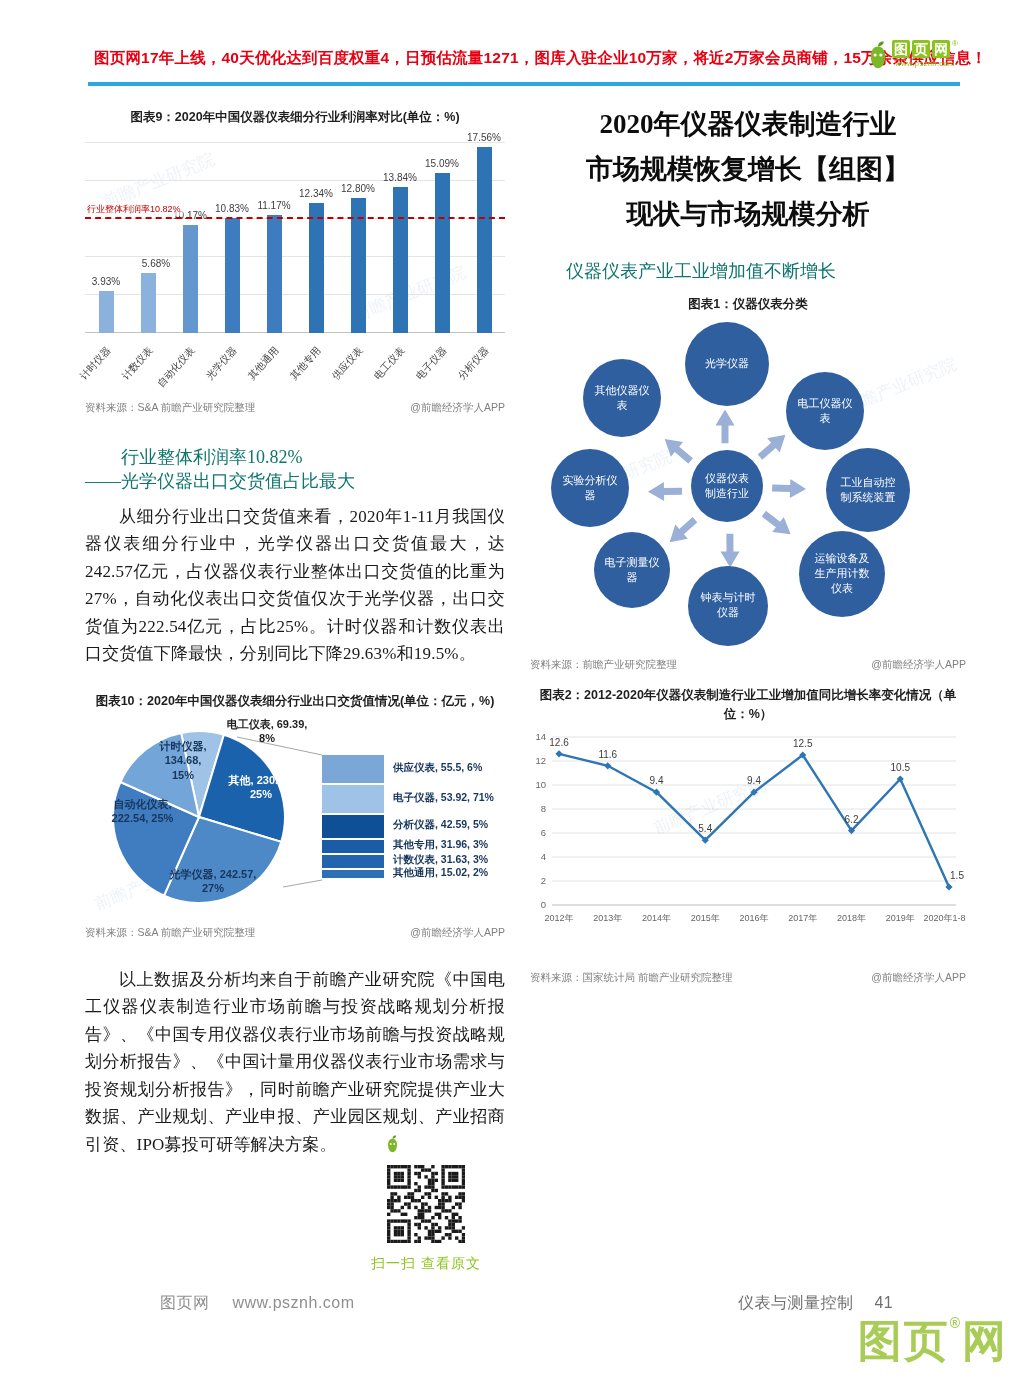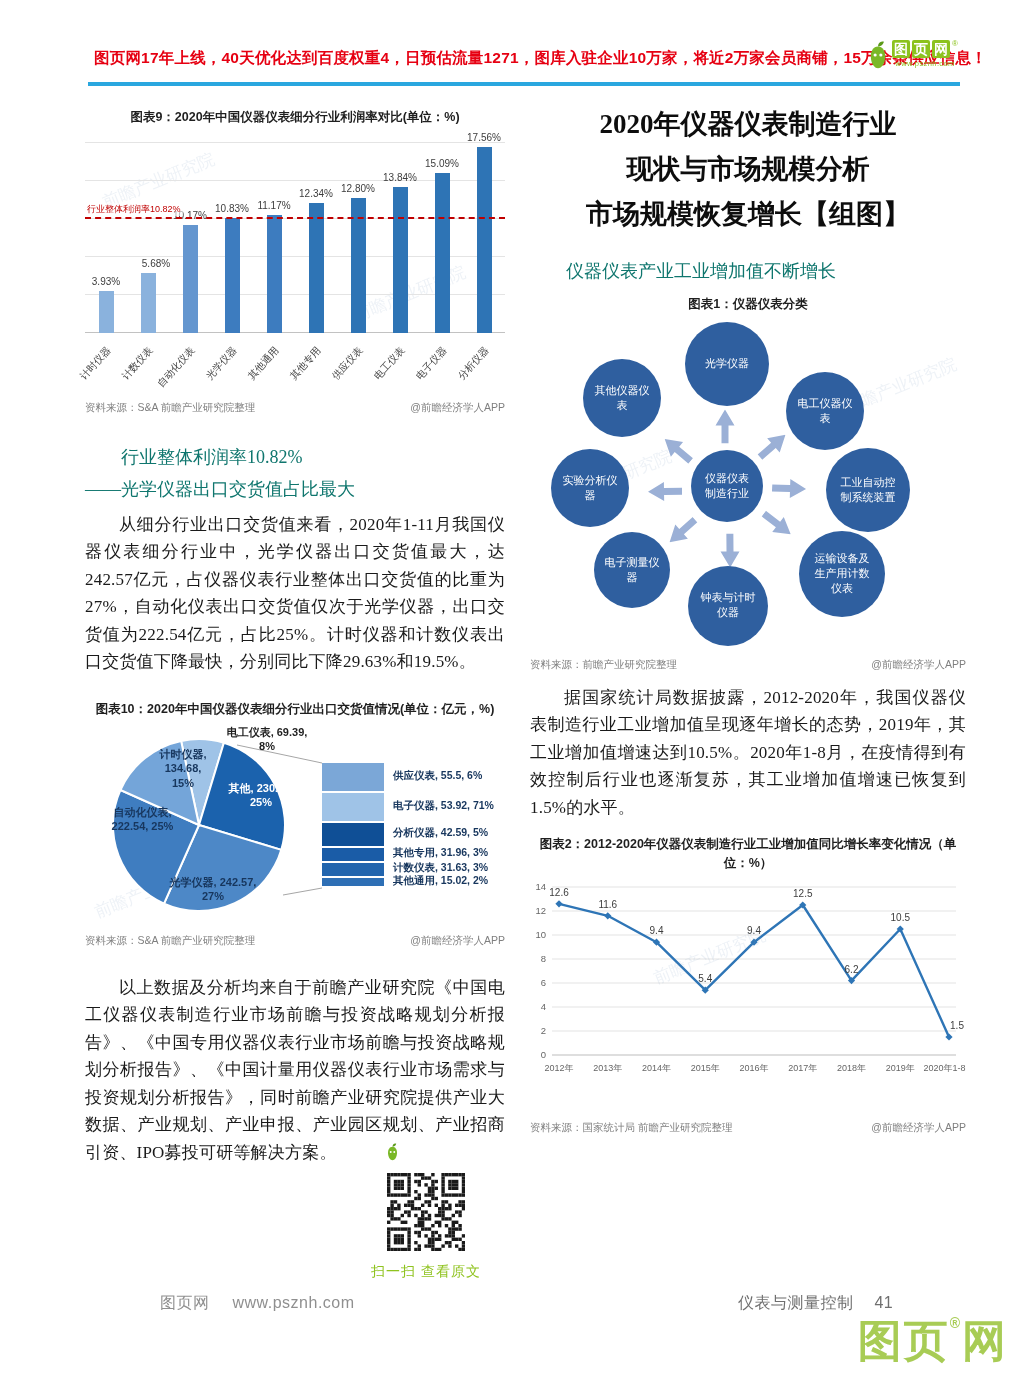--- a/index.html
+++ b/index.html
@@ -139,21 +139,21 @@
           <div class="avg-line" style="bottom: 176.211px; border-top-color: rgb(192, 0, 0);"></div>
           <div class="avg-lab" style="bottom: 179.211px;">行业整体利润率10.82%</div>
         </div>
       <div class="src-row">
         <span>资料来源：S&amp;A 前瞻产业研究院整理</span>
         <span>@前瞻经济学人APP</span>
       </div>
     </section>
 
     <div class="hd" style="margin-top:30px;">行业整体利润率10.82%</div>
-    <div class="hd" style="margin-top:8px;padding-left:0;">——光学仪器出口交货值占比最大</div>
+    <div class="hd" style="margin-top:0;padding-left:0;">——光学仪器出口交货值占比最大</div>
     <p class="para" style="margin-top:10px;">从细分行业出口交货值来看，2020年1-11月我国仪器仪表细分行业中，光学仪器出口交货值最大，达242.57亿元，占仪器仪表行业整体出口交货值的比重为27%，自动化仪表出口交货值仅次于光学仪器，出口交货值为222.54亿元，占比25%。计时仪器和计数仪表出口交货值下降最快，分别同比下降29.63%和19.5%。</p>
 
     <section style="margin-top:24px;">
       <div class="c-title">图表10：2020年中国仪器仪表细分行业出口交货值情况(单位：亿元，%)</div>
       <div class="pieplot" id="pie-chart">
         <span class="wm" style="left:6px;bottom:26px;">前瞻产业研究院</span>
       <svg width="420" height="205" style="position:absolute;left:0;top:0;">
             <path d="M114,102 L96.1,17.9 A86,86 0 0 1 138.9,19.7 Z" fill="#9fc3e7" stroke="#ffffff" stroke-width="2"></path>
             <path d="M114,102 L138.9,19.7 A86,86 0 0 1 196.3,126.9 Z" fill="#1b62ad" stroke="#ffffff" stroke-width="2"></path>
             <path d="M114,102 L196.3,126.9 A86,86 0 0 1 79.0,180.6 Z" fill="#4d88c7" stroke="#ffffff" stroke-width="2"></path>
@@ -465,22 +465,22 @@
               <rect x="74.8" y="74.8" width="3.4" height="3.4" fill="#1a1a1a"></rect>
             </svg></div>
         <div class="qr-caption">扫一扫 查看原文</div>
       </div>
     </div>
   </div>
 
   <div class="col-right">
 
     <div class="big-title">2020年仪器仪表制造行业</div>
+    <div class="big-title">市场规模恢复增长【组图】</div>
     <div class="big-title">现状与市场规模分析</div>
-    <div class="big-title">市场规模恢复增长【组图】</div>
 
     <div class="hd" style="margin-top:22px;">仪器仪表产业工业增加值不断增长</div>
 
     <section style="margin-top:12px;">
       <div class="c-title">图表1：仪器仪表分类</div>
       <div class="diagram" id="diagram">
         <span class="wm" style="left:26px;top:148px;">前瞻产业研究院</span>
         <span class="wm" style="right:6px;top:56px;">前瞻产业研究院</span>
       <div class="arrow" style="left: 180px; top: 96px; transform: rotate(-90deg);"><svg width="34" height="21">
               <polygon points="0,7 18,7 18,1 34,10.5 18,20 18,14 0,14" fill="#9bb0d6"></polygon>
@@ -524,21 +524,20 @@
 仪表</div>
           <div class="node" style="left: 161px; top: 132px; width: 72px; height: 72px;">仪器仪表
 制造行业</div>
         </div>
       <div class="src-row">
         <span>资料来源：前瞻产业研究院整理</span>
         <span>@前瞻经济学人APP</span>
       </div>
     </section>
 
-    <p class="para" style="margin-top:12px;">据国家统计局数据披露，2012-2020年，我国仪器仪表制造行业工业增加值呈现逐年增长的态势，2019年，其工业增加值增速达到10.5%。2020年1-8月，在疫情得到有效控制后行业也逐渐复苏，其工业增加值增速已恢复到1.5%的水平。</p>
 
     <section style="margin-top:14px;">
       <div class="c-title">图表2：2012-2020年仪器仪表制造行业工业增加值同比增长率变化情况（单位：%）</div>
       <div class="linechart" id="line-chart" style="position:relative;">
         <span class="wm" style="left:120px;top:70px;">前瞻产业研究院</span>
       <svg width="436" height="240">
             <line x1="22" y1="180" x2="426" y2="180" stroke="#bdbdbd" stroke-width="1"></line>
             <text x="16" y="183" text-anchor="end" font-size="9.5" fill="#666" font-family="Liberation Sans, sans-serif">0</text>
             <line x1="22" y1="156" x2="426" y2="156" stroke="#e3e3e3" stroke-width="1"></line>
             <text x="16" y="159" text-anchor="end" font-size="9.5" fill="#666" font-family="Liberation Sans, sans-serif">2</text>

